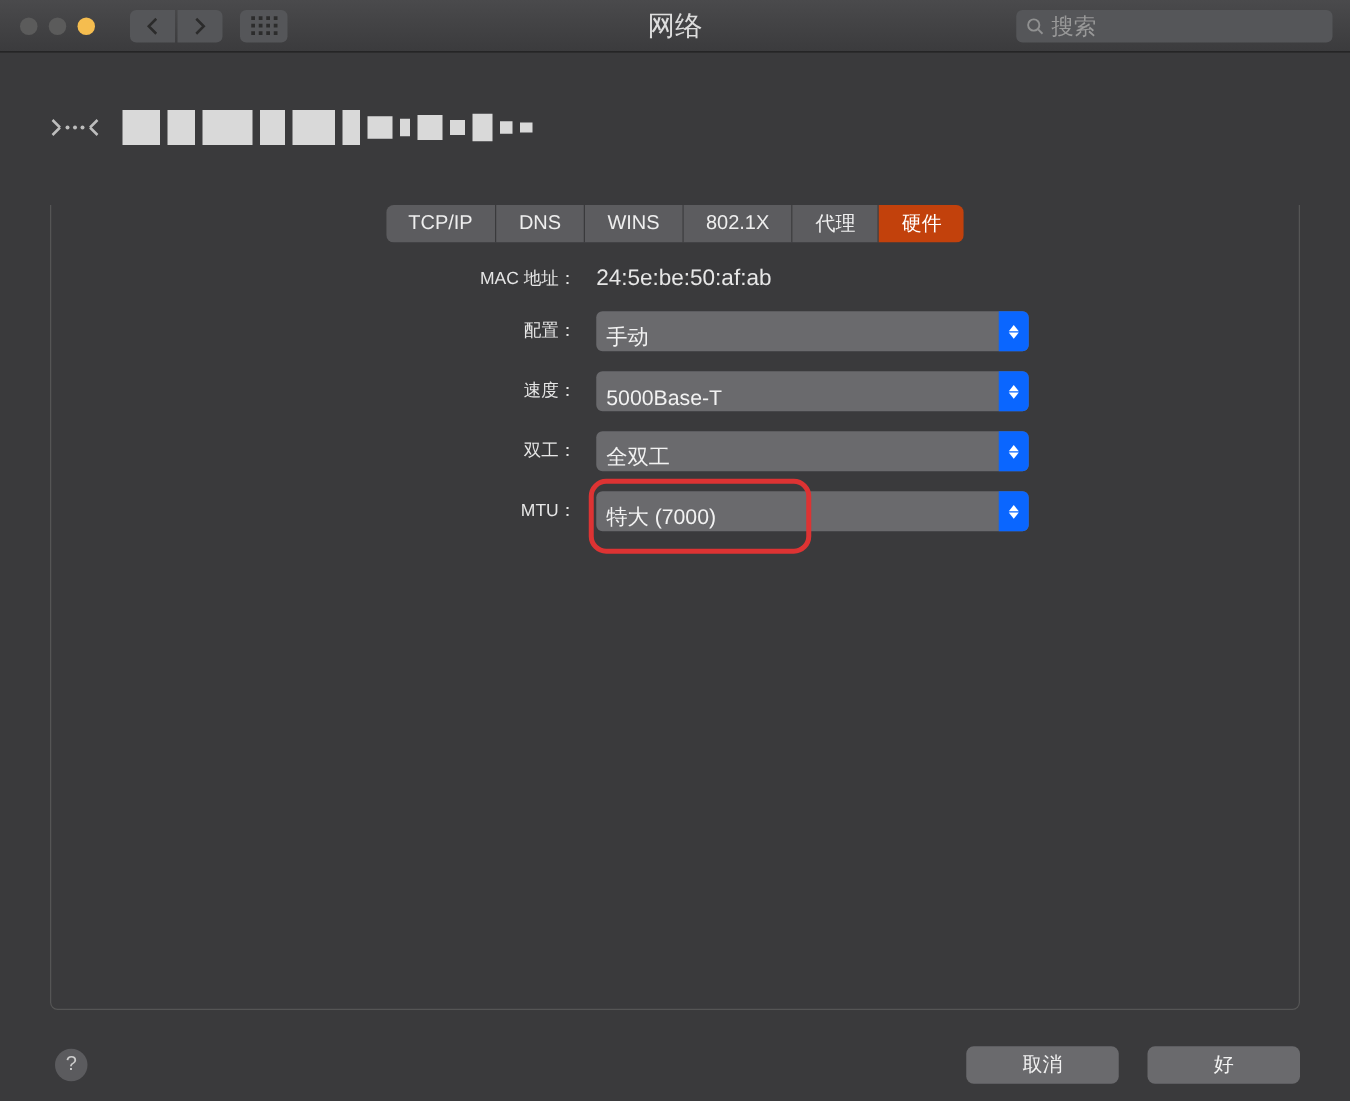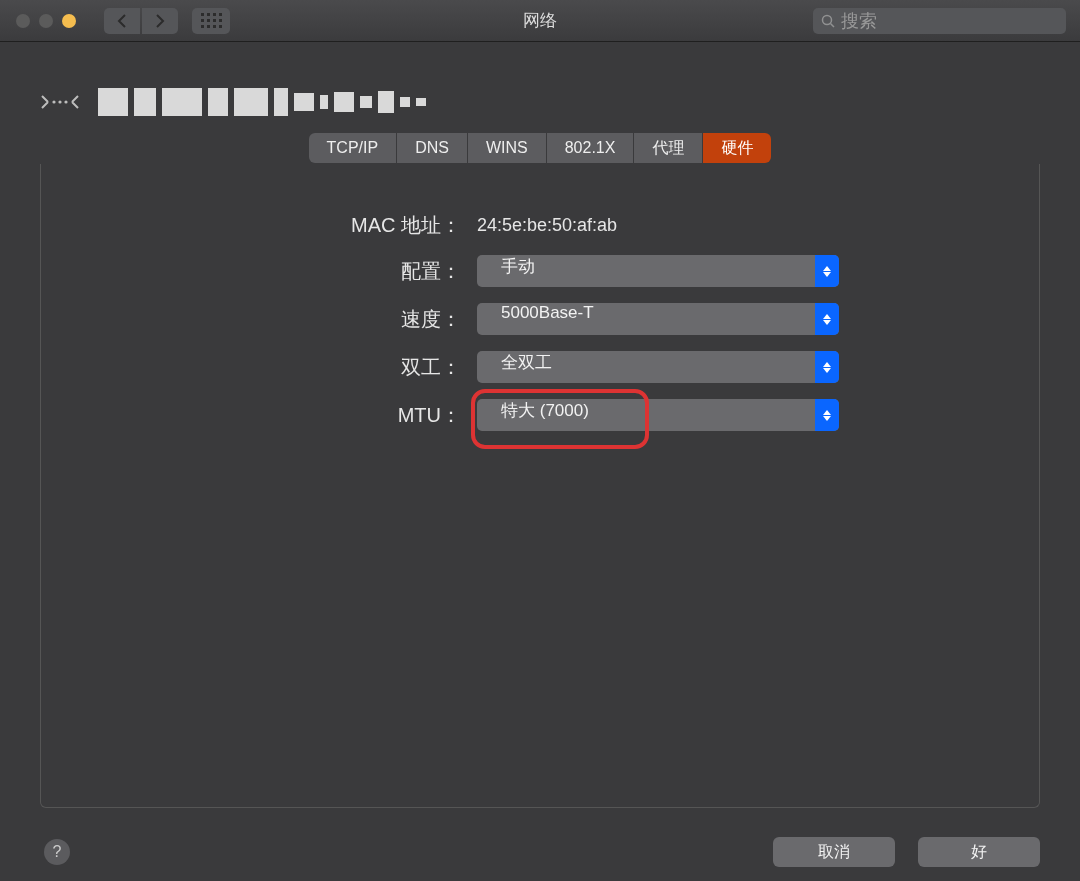--- a/index.html
+++ b/index.html
@@ -8,42 +8,42 @@
   .titlebar{height:41px;background:linear-gradient(#4a4a4c,#3b3b3d);border-bottom:1px solid #1f1f1f;display:flex;align-items:center;position:relative;}
   .traffic{display:flex;gap:9px;margin-left:16px;}
   .tl{width:14px;height:14px;border-radius:50%;}
   .nav-arrows{display:flex;margin-left:28px;gap:2px;}
   .nav-btn{width:36px;height:26px;background:#555659;border-radius:5px;display:flex;align-items:center;justify-content:center;color:#333;font-size:18px;}
   .nav-btn.first{border-radius:5px 0 0 5px;}
   .nav-btn.last{border-radius:0 5px 5px 0;}
   .apps-btn{width:38px;height:26px;background:#555659;border-radius:5px;margin-left:14px;display:flex;align-items:center;justify-content:center;}
   .apps-grid{display:grid;grid-template-columns:repeat(4,3px);grid-template-rows:repeat(3,3px);gap:3px;}
   .apps-grid span{background:#2c2c2c;width:3px;height:3px;}
-  .title{position:absolute;left:0;right:0;text-align:center;font-size:17px;color:#ddd;pointer-events:none;}
+  .title{position:absolute;left:0;right:0;text-align:center;font-size:22px;color:#ddd;pointer-events:none;}
   .search{position:absolute;right:14px;width:253px;height:26px;background:#555659;border-radius:5px;display:flex;align-items:center;padding:0 8px;box-sizing:border-box;color:#999;font-size:18px;gap:6px;}
   .search svg{opacity:.7;}
   
   .header-row{display:flex;align-items:center;margin:42px 0 0 40px;}
   .back-ico{width:40px;height:36px;display:flex;align-items:center;justify-content:center;}
   
   .censor{margin-left:18px;display:flex;gap:6px;align-items:center;}
   .censor span{background:#d9d9d9;display:inline-block;height:28px;}
   
-  .tabwrap{display:flex;justify-content:center;margin-top:13px;}
+  .tabwrap{display:flex;justify-content:center;margin-top:44px;}
   .tabs{display:flex;border-radius:6px;overflow:hidden;}
   .tab{height:30px;padding:0 18px;background:#5c5c5f;border-right:1px solid #3a3a3c;display:flex;align-items:center;font-size:16px;color:#eee;cursor:default;}
   .tab:last-child{border-right:none;}
   .tab.active{background:#c2410c;color:#fff;}
   
   .panel{position:absolute;left:40px;right:40px;top:164px;bottom:73px;border:1px solid #555;border-top:none;border-radius:0 0 6px 6px;}
   .form{margin-top:48px;}
   .row{display:flex;align-items:center;margin-bottom:16px;}
-  .lbl{width:420px;text-align:right;font-size:20px;color:#e6e6e6;padding-right:16px;}
+  .lbl{width:420px;text-align:right;font-size:14px;color:#e6e6e6;padding-right:16px;}
   .val-static{font-size:18px;color:#e6e6e6;}
-  .select{position:relative;width:338px;height:32px;background:#6a6a6d;border-radius:5px;display:flex;align-items:flex-start;padding-left:24px;font-size:17px;color:#f2f2f2;}
+  .select{position:relative;width:338px;height:32px;background:#6a6a6d;border-radius:5px;display:flex;align-items:flex-end;padding-left:8px;font-size:17px;color:#f2f2f2;}
   .sel-arrows{position:absolute;right:0;top:0;width:24px;height:32px;background:#0a66ff;border-radius:0 5px 5px 0;display:flex;flex-direction:column;align-items:center;justify-content:center;gap:1px;}
   .sel-arrows::before,.sel-arrows::after{content:"";width:0;height:0;border-left:4px solid transparent;border-right:4px solid transparent;}
   .sel-arrows::before{border-bottom:5px solid #fff;}
   .sel-arrows::after{border-top:5px solid #fff;}
   .callout{position:absolute;border:4px solid #d33;border-radius:14px;pointer-events:none;}
   
   .footer{position:absolute;left:0;right:0;bottom:14px;display:flex;align-items:center;padding:0 20px;}
   .help{width:26px;height:26px;border-radius:50%;background:#5b5b5e;display:flex;align-items:center;justify-content:center;font-size:16px;color:#ccc;margin-left:24px;}
   .spacer{flex:1;}
   .btn{width:122px;height:30px;background:#6a6a6d;border-radius:6px;margin-left:23px;display:flex;align-items:center;justify-content:center;font-size:16px;color:#f2f2f2;}

